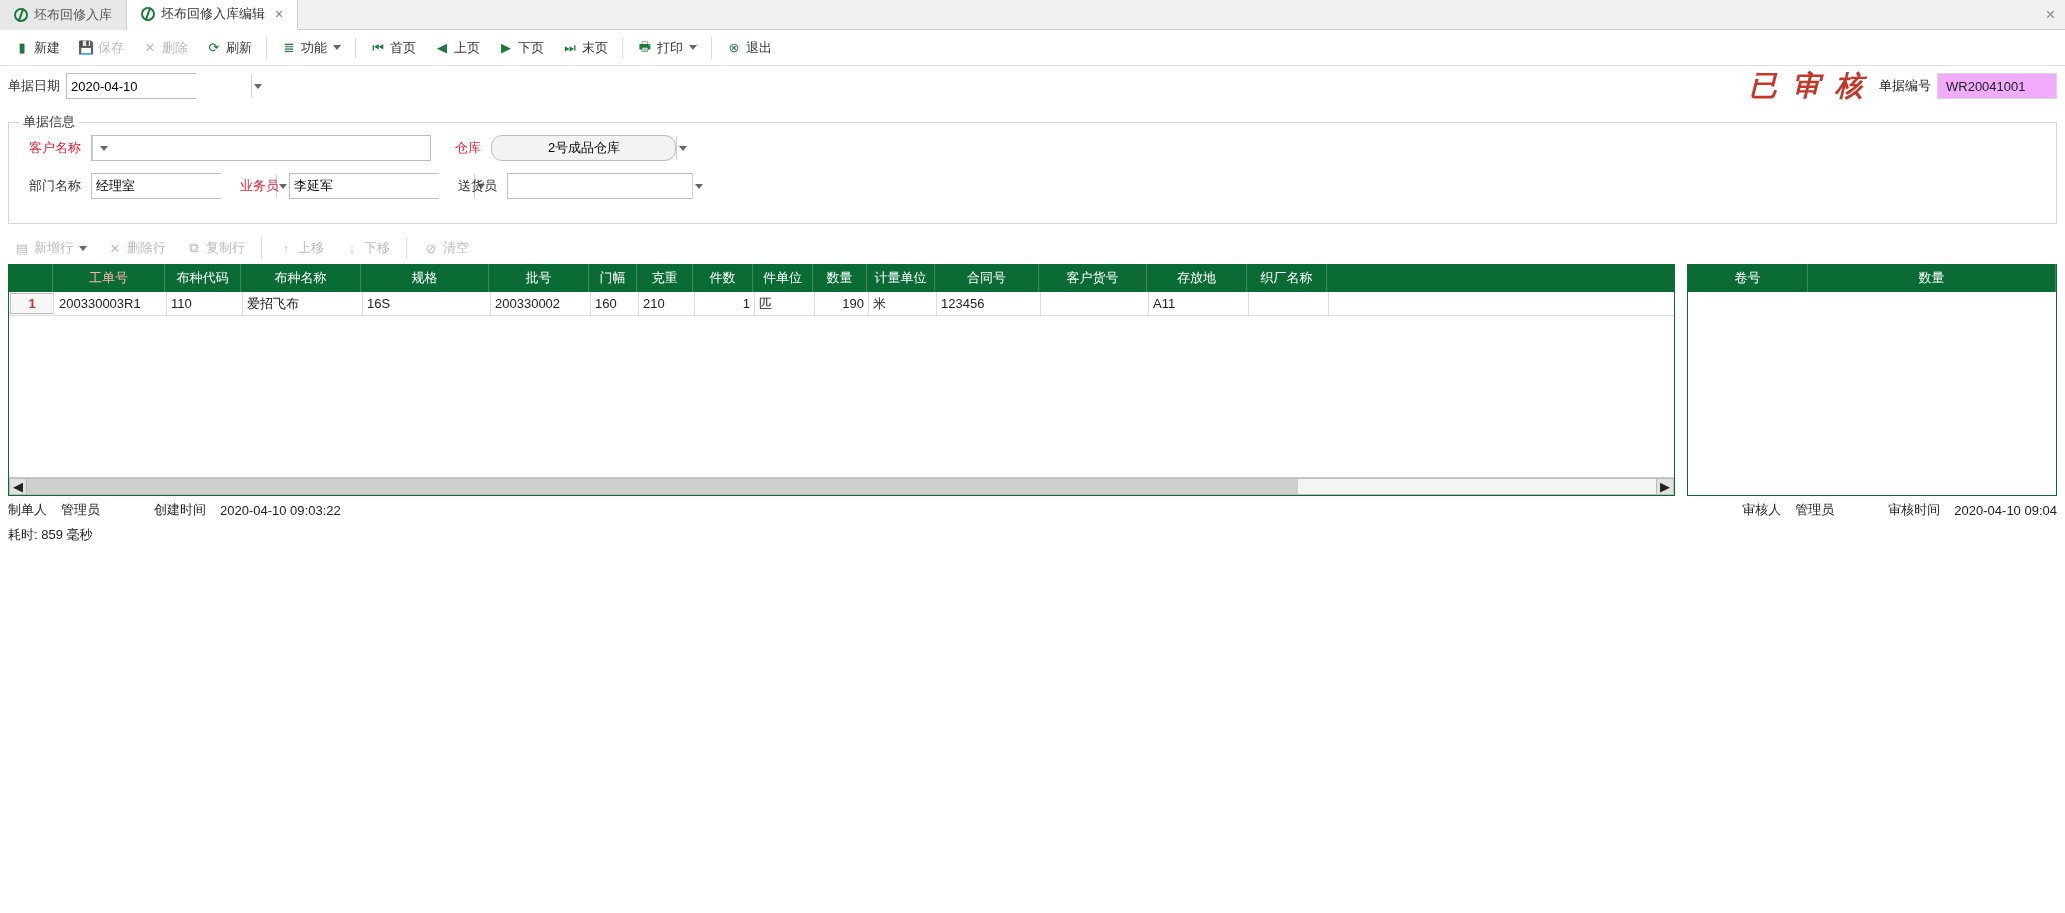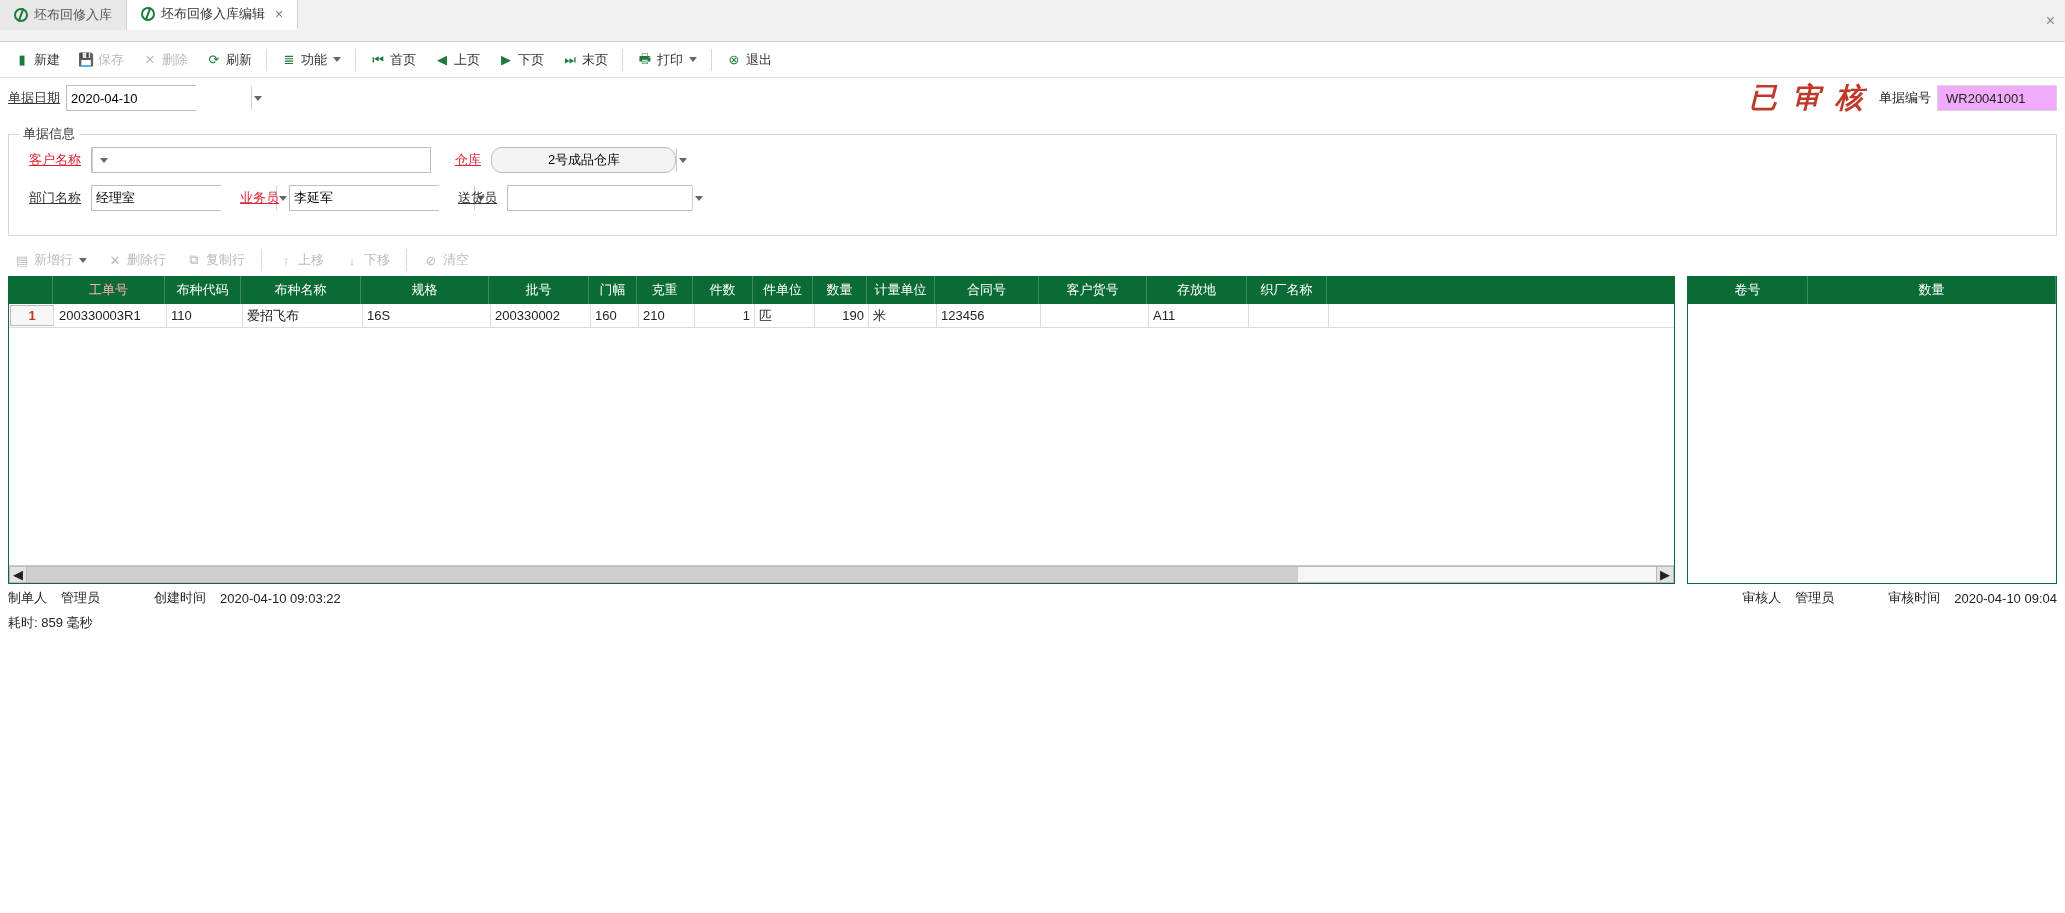--- a/index.html
+++ b/index.html
@@ -1,19 +1,19 @@
 <!DOCTYPE html>
 <html><head>
 <meta charset="utf-8">
 <style>
 * { box-sizing: border-box; margin: 0; padding: 0; font-family: "Microsoft YaHei", "Segoe UI", Arial, sans-serif; }
 body { background: #fff; font-size: 13px; color: #222; width: 2065px; height: 913px; overflow: hidden; display: flex; flex-direction: column; }
 
 
-.tabs { display: flex; align-items: stretch; height: 42px; border-bottom: 1px solid #cfcfcf; background: #f0f0f0; }
+.tabs { display: flex; align-items: stretch; height: 30px; border-bottom: 1px solid #cfcfcf; background: #f0f0f0; }
 .tab { display: flex; align-items: center; gap: 6px; height: 30px; padding: 0 14px; border-right: 1px solid #cfcfcf; background: #e8e8e8; color: #555; cursor: pointer; }
 .tab.active { background: #fff; border-bottom: 2px solid #fff; margin-bottom: -1px; color: #333; }
 .tab .globe-icon { width: 14px; height: 14px; border: 2px solid #1c7a3a; border-radius: 50%; position: relative; display: inline-block; }
 .tab .globe-icon:before { content:''; position:absolute; left:4px; top:-2px; width:2px; height:14px; background:#1c7a3a; border-radius:2px; transform:rotate(20deg);}
 .tab-close { font-size: 14px; color: #777; margin-left: 4px; }
 .tabs-close-all { margin-left: auto; padding: 0 10px; display:flex; align-items:center; color:#888; cursor:pointer; font-size:16px;}
 
 
 .toolbar { display: flex; align-items: center; height: 36px; padding: 0 6px; border-bottom: 1px solid #e0e0e0; background: #fff; gap: 2px; }
 .tbtn { display: flex; align-items: center; gap: 4px; height: 28px; padding: 0 8px; color: #333; cursor: pointer; border-radius: 2px; }
@@ -25,36 +25,36 @@
 
 .datebar { display: flex; align-items: center; height: 40px; padding: 4px 8px; gap: 6px; }
 .datebar .filler { flex: 1; }
 .stamp { font-family: "KaiTi","STKaiti",serif; font-size: 28px; color: #c0392b; font-weight: bold; font-style: italic; letter-spacing: 4px; margin-right: 6px; }
 .readonly-box { background: #f0abfc; border: 1px solid #d7d7d7; height: 26px; padding: 2px 8px; display: inline-flex; align-items: center; min-width: 120px; }
 
 
 .fieldset { border: 1px solid #d7d7d7; margin: 16px 8px 8px; padding: 12px 12px 12px 12px; position: relative; }
 .fieldset-legend { position: absolute; top: -10px; left: 10px; background: #fff; padding: 0 4px; color: #333; }
 .form-row { display: flex; align-items: center; gap: 10px; margin-bottom: 12px; }
-.lbl { width: 60px; text-align: right; color: #333; text-decoration: underline; }
+.lbl { width: 60px; text-align: right; color: #333; }
 .lbl.req { color: #d23; }
 .combo { display:flex; align-items:center; border: 1px solid #bdbdbd; background:#fff; height:26px; }
 .combo input { border:none; outline:none; height:100%; padding:0 4px; flex:1; font-size:13px; }
 .combo .caret { width:20px; display:flex; align-items:center; justify-content:center; border-left:1px solid #d0d0d0; height:100%; cursor:pointer; }
 .combo.readonly { background:#f3f3f3;border-radius:11px; }
 .combo.readonly input { background: transparent; text-align: center; }
 textarea.remarks { border:1px solid #bdbdbd; width:585px; height:100px; resize:none; padding:4px; font-size:13px; outline:none; }
 
 
 .grid-toolbar { display:flex; align-items:center; height:32px; padding:0 6px; gap:4px; }
 .gbtn { display:flex; align-items:center; gap:4px; height:26px; padding:0 8px; color:#333; cursor:pointer; }
 .gbtn.disabled { color:#bbb; cursor:default; }
 
 
-.grids-row { display:flex; gap:12px; padding:0 8px; height:308px; }
+.grids-row { display:flex; gap:12px; padding:0 8px; height:232px; }
 .grid-left { flex:1; display:flex; flex-direction:column; border:1px solid #0b6b35; border-top:none; }
 .grid-right { width:370px; display:flex; flex-direction:column; border:1px solid #0b6b35; border-top:none; }
 .ghead { display:flex; background:#0b6b35; color:#fff; font-weight:500; height:28px; }
 .ghead .gh { display:flex; align-items:center; justify-content:center; border-right:1px solid #3d8a5b; padding:0 2px; overflow:hidden; white-space:nowrap; }
 .ghead .gh.req { color:#ffb0b0; }
 .gbody { flex:1; overflow:hidden; background:#fff; position:relative; }
 .grow { display:flex; height:24px; border-bottom:1px solid #dcdcdc; }
 .grow .gc { border-right:1px solid #dcdcdc; padding:0 4px; display:flex; align-items:center; overflow:hidden; white-space:nowrap; }
 .rownum { background:#f7f7f7; border:1px solid #bbb; margin:1px; justify-content:center; color:#c0392b; font-weight:bold; }
 .grow .gc.r { justify-content:flex-end; }

